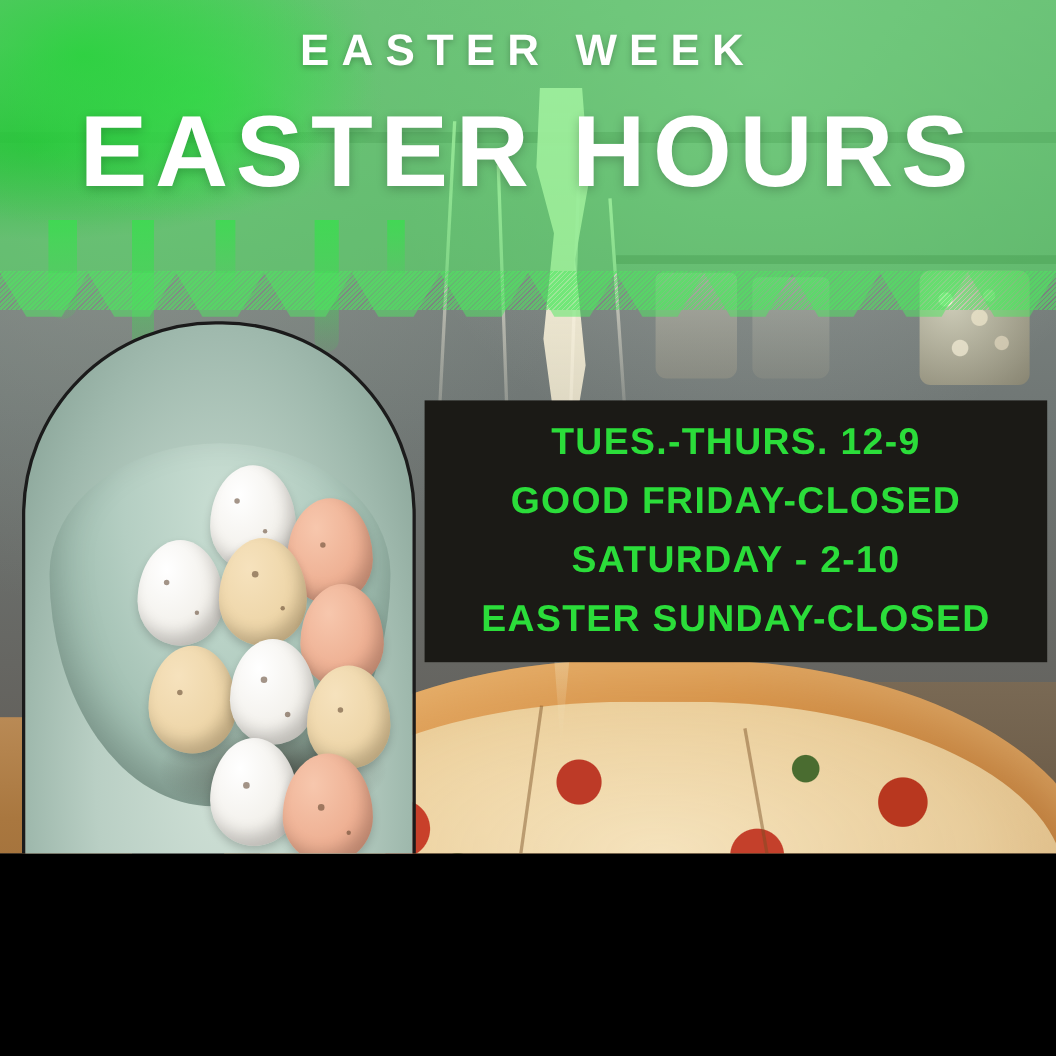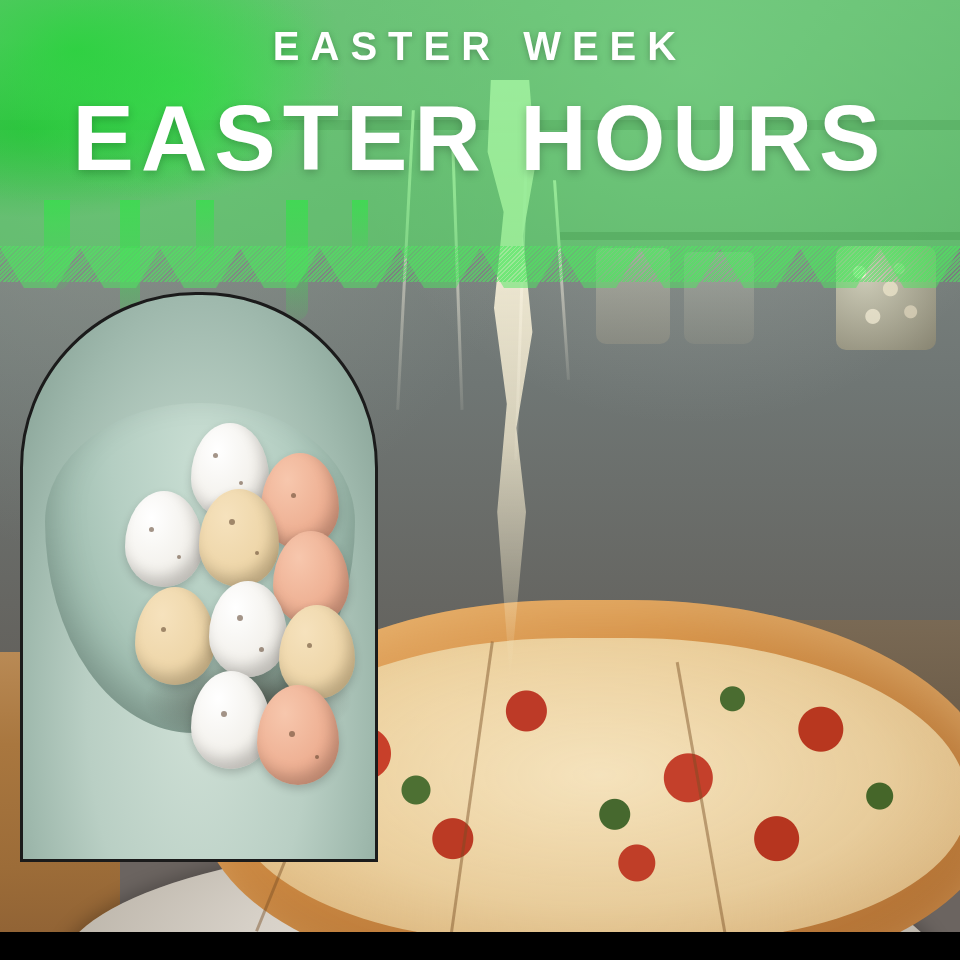--- a/index.html
+++ b/index.html
@@ -3,21 +3,21 @@
 <meta charset="utf-8">
 <style>
   html, body {
     margin: 0;
     padding: 0;
     background: #000;
   }
   #poster {
     position: relative;
     width: 960px;
-    height: 932px;
+    height: 776px;
     overflow: hidden;
     font-family: "Liberation Sans", sans-serif;
     background: #6b6460;
   }
 
   
   .bg-layer {
     position: absolute;
     inset: 0;
   }
@@ -355,14 +355,20 @@
     </div>
     <div class="egg white" style="left:168px; top:376px; width:80px; height:98px;">
       <span class="speck" style="left:30px; top:40px; width:6px; height:6px;"></span>
     </div>
     <div class="egg pink" style="left:234px; top:390px; width:82px; height:100px;">
       <span class="speck" style="left:32px; top:46px; width:6px; height:6px;"></span>
       <span class="speck" style="left:58px; top:70px; width:4px; height:4px;"></span>
     </div>
   </div>
 
+  <div class="hours-box">
+    <div class="hours-line">TUES.-THURS. 12-9</div>
+    <div class="hours-line">GOOD FRIDAY-CLOSED</div>
+    <div class="hours-line">SATURDAY - 2-10</div>
+    <div class="hours-line">EASTER SUNDAY-CLOSED</div>
+  </div>
 
 </div>
 
 </body></html>

